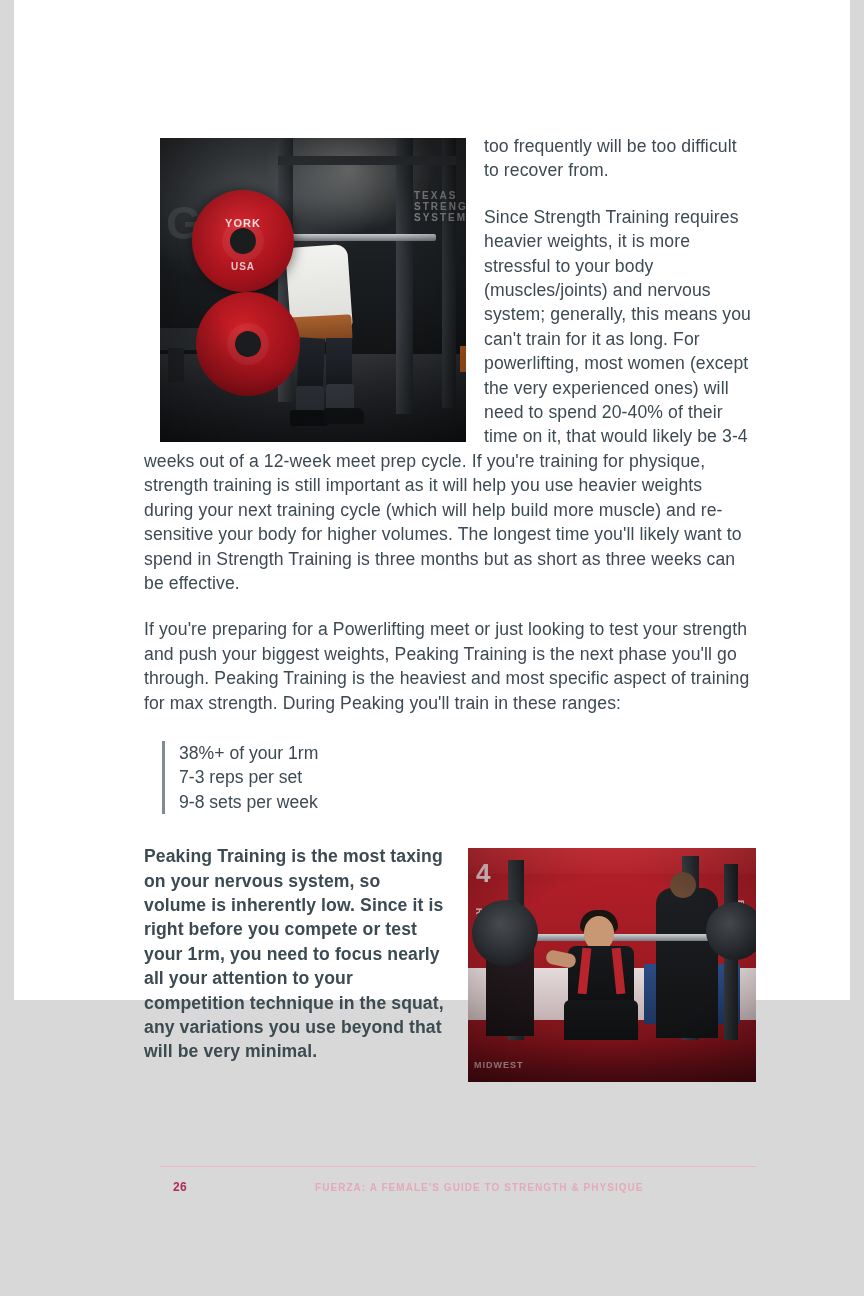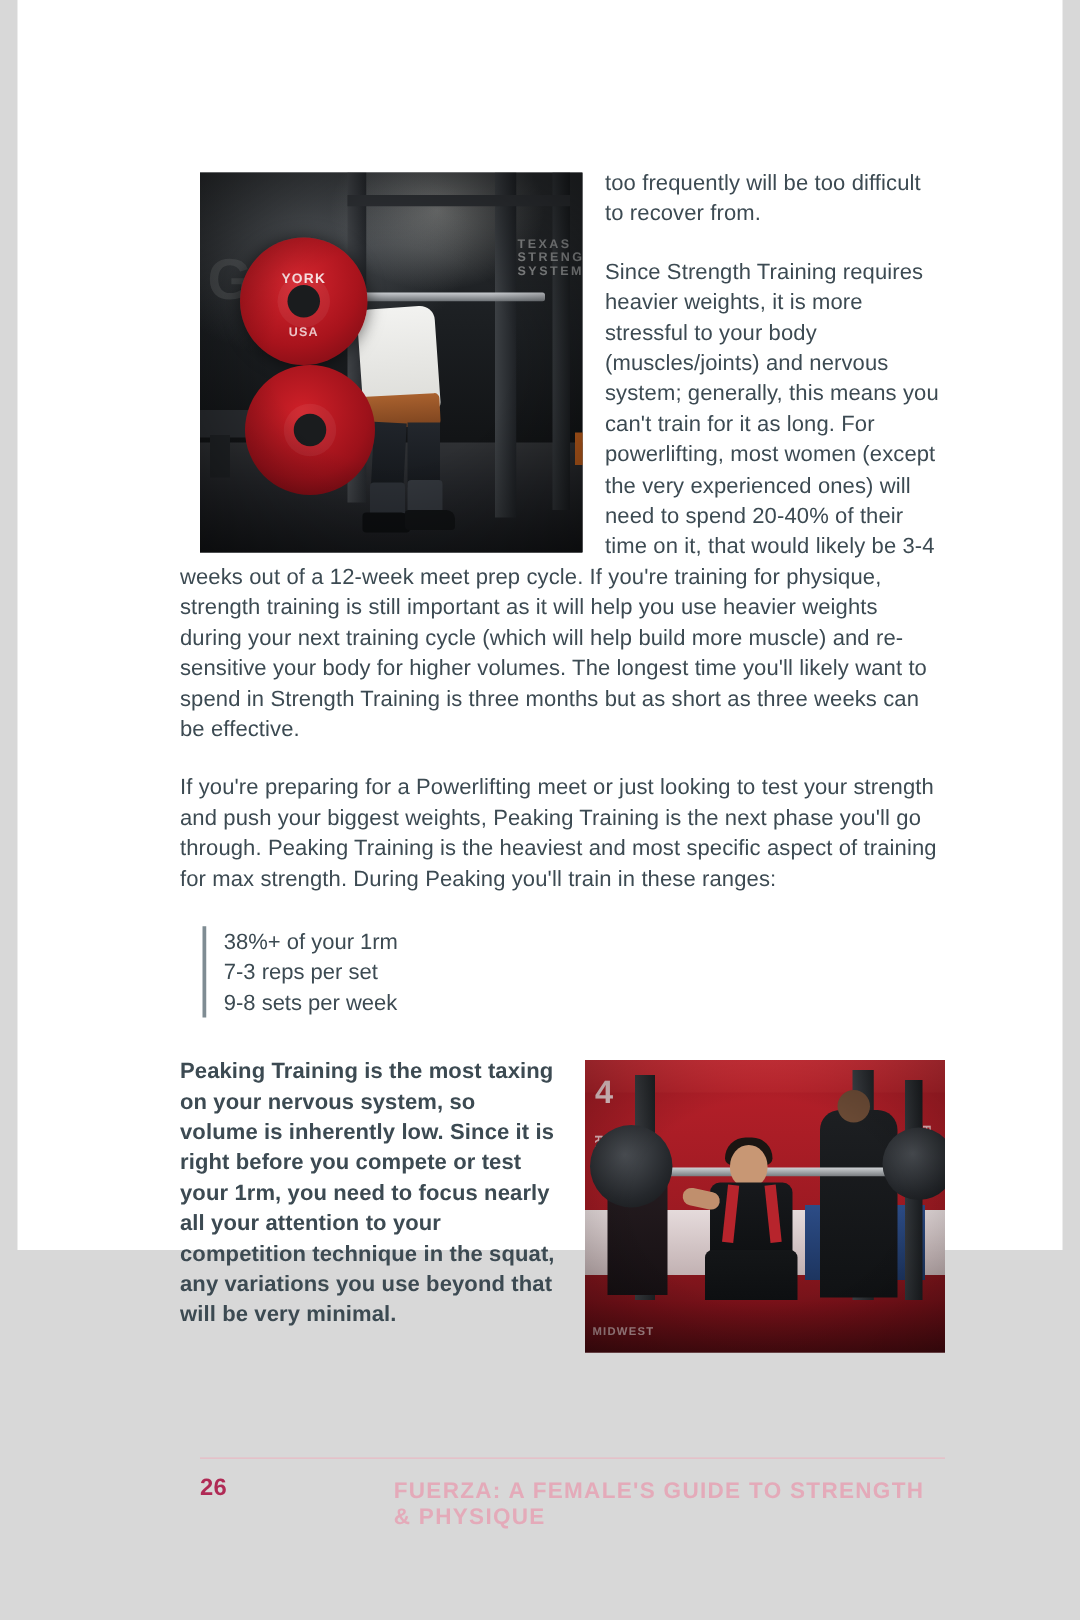--- a/index.html
+++ b/index.html
@@ -83,33 +83,33 @@
     background: #e8b9c4;
     width: 100%;
   }
   .footer-row {
     margin-top: 13px;
     position: relative;
     height: 18px;
   }
   .page-num {
     position: absolute;
-    left: 0;
+    left: 13px;
     top: 0;
     color: #b02a55;
-    font-size: 19px;
+    font-size: 12px;
     font-weight: bold;
     letter-spacing: 0.3px;
   }
   .footer-title {
     position: absolute;
     left: 155px;
     top: 2px;
     color: #e4aab9;
-    font-size: 18px;
+    font-size: 10px;
     letter-spacing: 1.05px;
     font-weight: bold;
   }
 
   
   .p1-bg {
     position: absolute; inset: 0;
     background:
       radial-gradient(ellipse 70% 50% at 28% 18%, rgba(120,125,130,0.50), rgba(0,0,0,0) 62%),
       radial-gradient(ellipse 40% 30% at 62% 10%, rgba(200,200,195,0.45), rgba(0,0,0,0) 70%),

